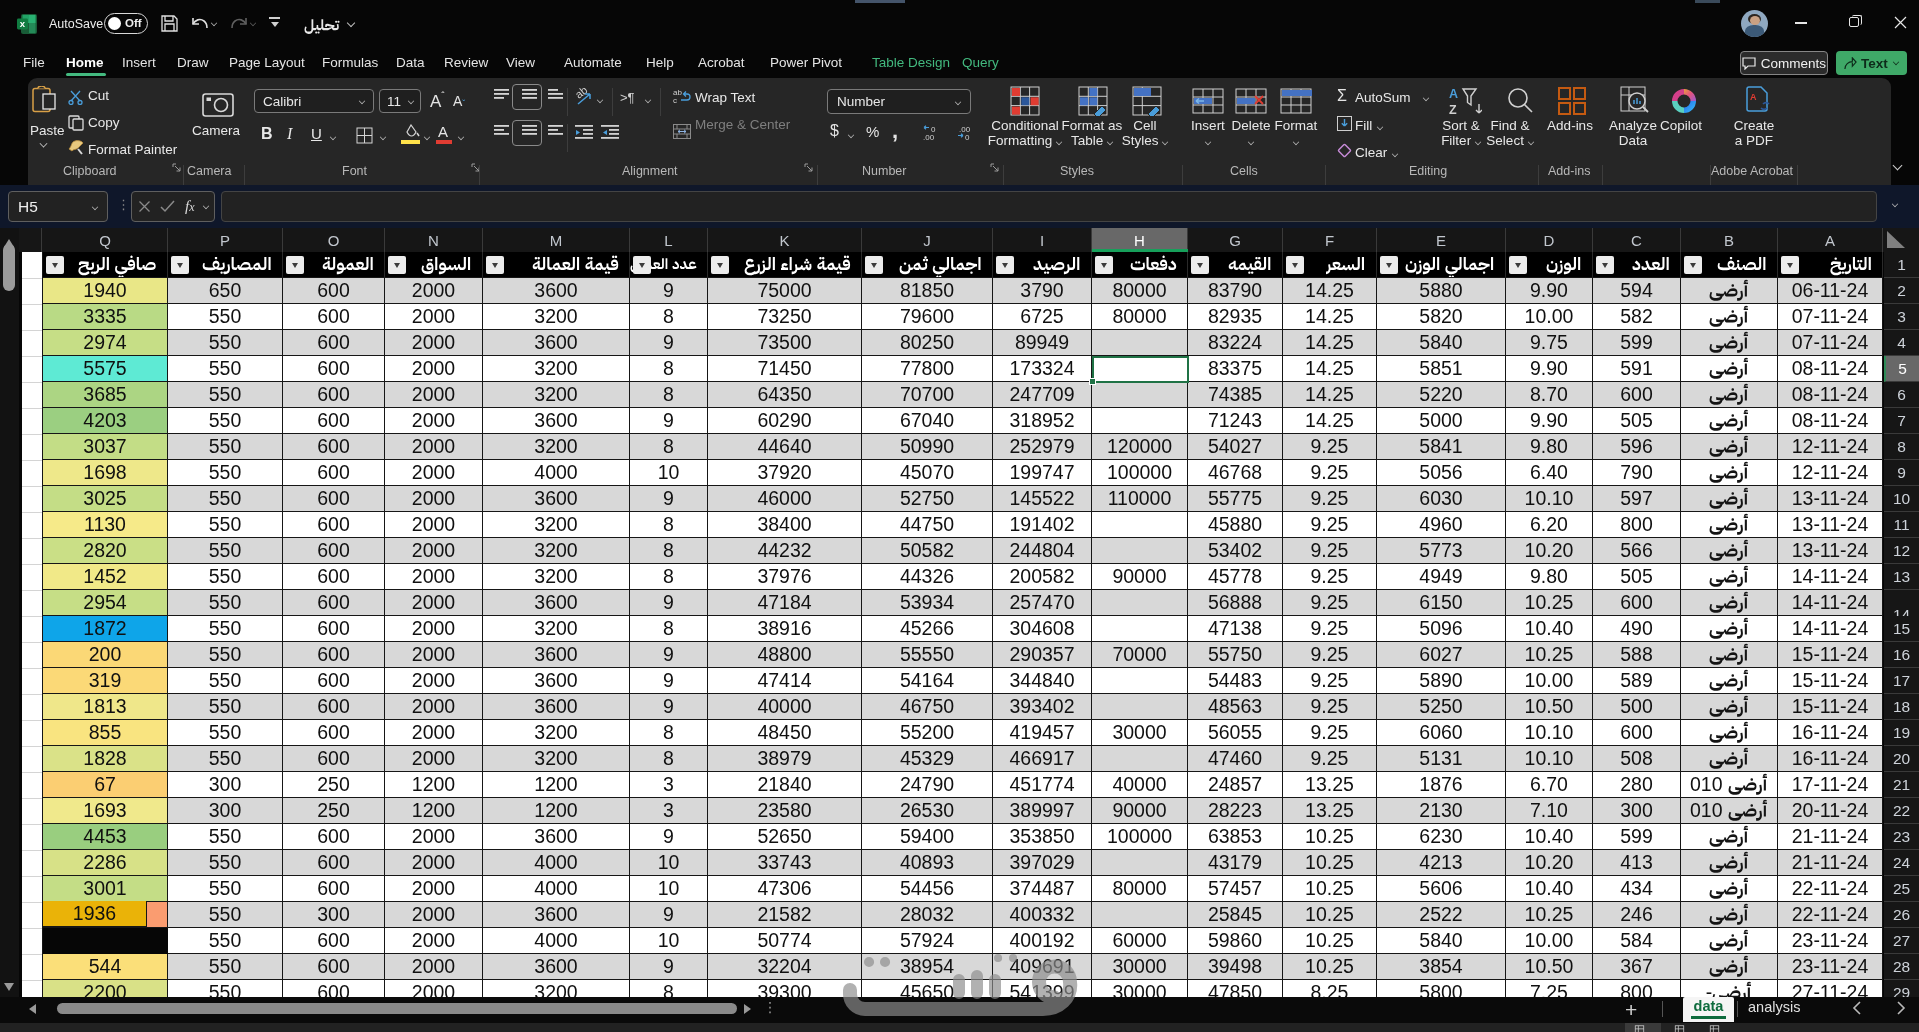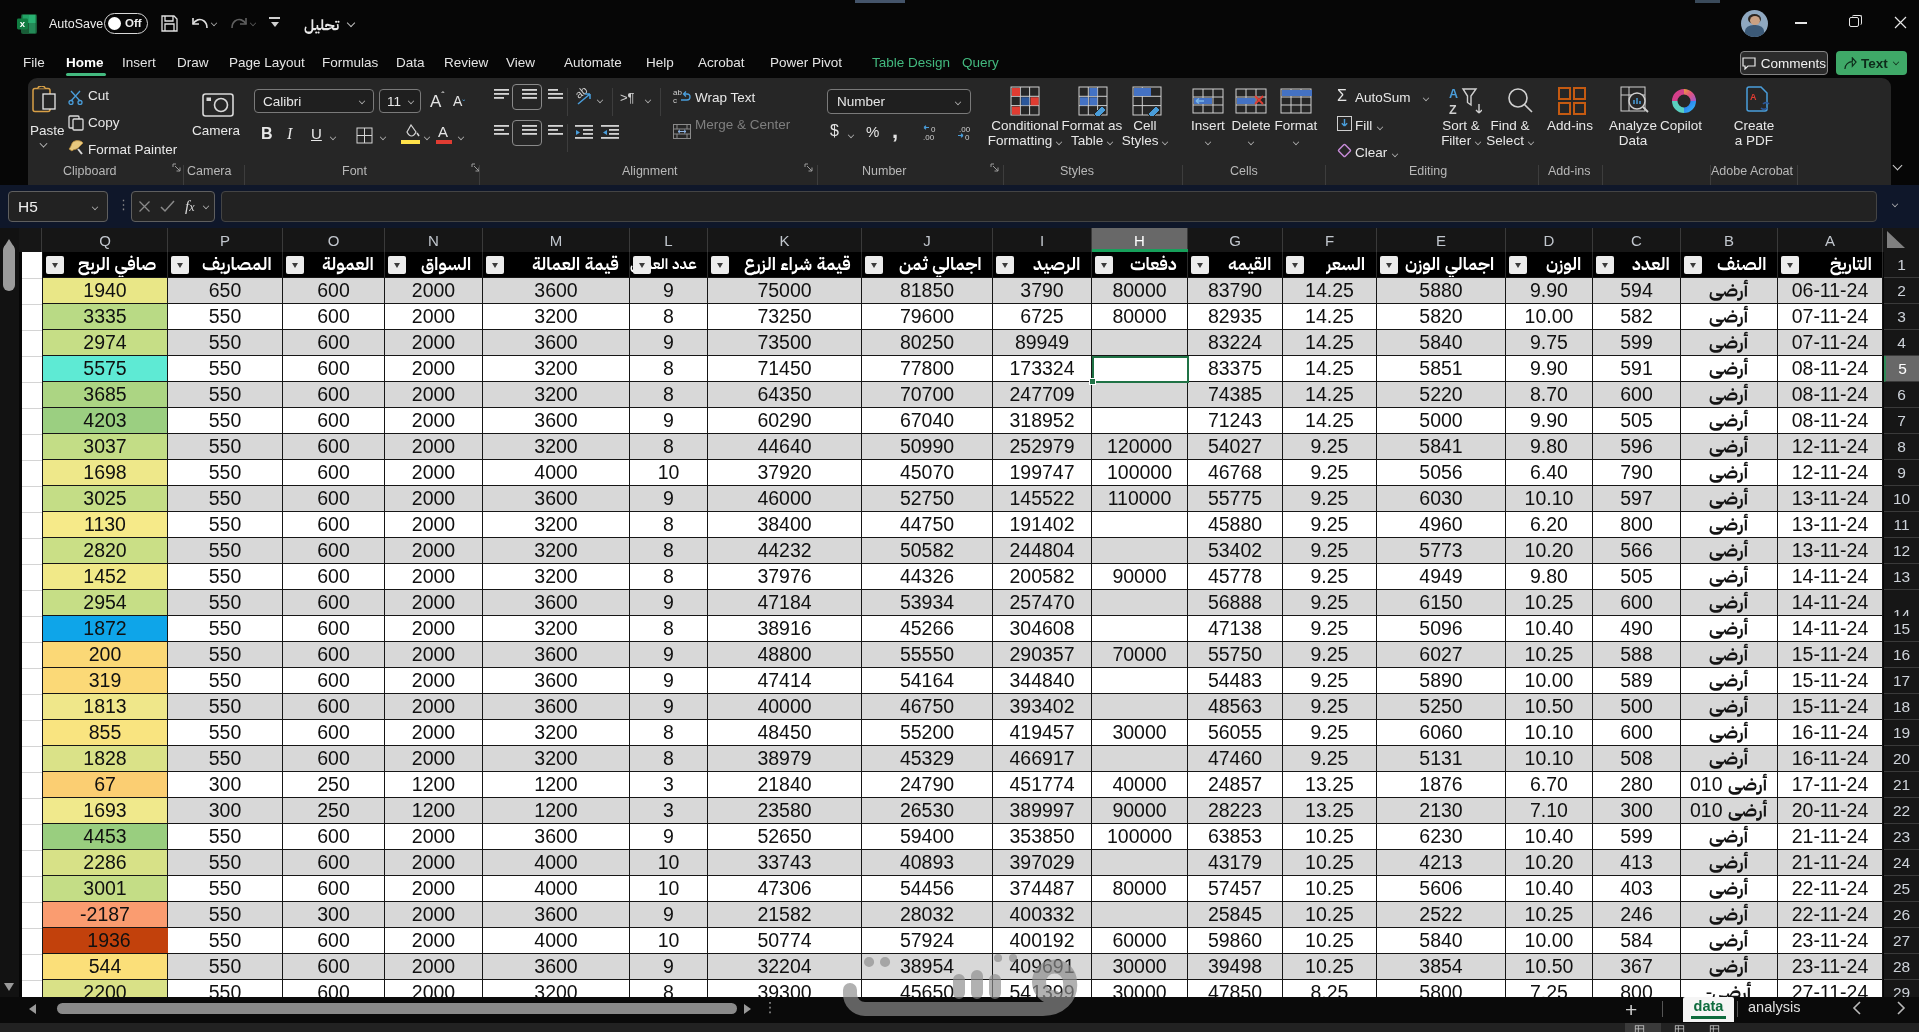--- a/index.html
+++ b/index.html
@@ -1207,21 +1207,21 @@
 <div class="c w" style="left:483px;top:876px;width:147px">4000</div>
 <div class="c w" style="left:630px;top:876px;width:78px">10</div>
 <div class="c w" style="left:708px;top:876px;width:154px">47306</div>
 <div class="c w" style="left:862px;top:876px;width:131px">54456</div>
 <div class="c w" style="left:993px;top:876px;width:99px">374487</div>
 <div class="c w" style="left:1092px;top:876px;width:96px">80000</div>
 <div class="c w" style="left:1188px;top:876px;width:95px">57457</div>
 <div class="c w" style="left:1283px;top:876px;width:94px">10.25</div>
 <div class="c w" style="left:1377px;top:876px;width:129px">5606</div>
 <div class="c w" style="left:1506px;top:876px;width:87px">10.40</div>
-<div class="c w" style="left:1593px;top:876px;width:88px">403</div>
+<div class="c w" style="left:1593px;top:876px;width:88px">434</div>
 <div class="c w" style="left:1681px;top:876px;width:97px">
     <svg width="40" height="27" viewBox="0 0 40 27">
       <g transform="translate(0,19.5)">
         <path fill="#151515" d="M6.8 4.3Q5.3 4.3 4.2 4Q3 3.7 2.2 3Q1.5 2.4 1 1.5Q0.6 0.6 0.6 -0.6Q0.6 -1.4 0.9 -2.4Q1.1 -3.5 1.5 -4.4L3.2 -3.9Q2.8 -3.1 2.6 -2.3Q2.4 -1.5 2.4 -1Q2.4 0.2 3.4 0.8Q4.3 1.4 6 1.4H7.5Q9 1.4 10.1 1Q11.1 0.6 11.5 -0L7.2 -0.7V-3.4L9.4 -3.1Q10 -3 10.6 -2.9Q11.1 -2.8 11.6 -2.8Q12 -2.7 12.4 -2.7Q12.8 -2.7 13.2 -2.7V-1.5L13.5 -1.1Q13.5 0.2 13 1.2Q12.6 2.2 11.7 2.9Q10.8 3.6 9.6 4Q8.4 4.3 6.8 4.3Z M17.1 -4Q17.1 -3.2 17.6 -2.9L18.4 -4.3Q19 -5.4 19.6 -6.1Q20.3 -6.9 21 -7.4Q21.7 -7.9 22.5 -8.1Q23.3 -8.3 24.3 -8.3Q26.4 -8.3 27.4 -7.2Q28.5 -6 28.5 -3.9Q28.5 -1.9 27.4 -1Q26.2 0 23.7 0H18.6Q17.1 0 16.4 -0.6Q15.6 -1.2 15.4 -2.4H15.3Q15 -1.2 14.4 -0.6Q13.8 0 12.6 0V-2.2L13.2 -2.7H13.7Q15.2 -2.7 15.2 -4V-5.1H17.1ZM23.7 -2.7Q24.6 -2.7 25.2 -2.8Q25.7 -2.8 26.1 -3Q26.4 -3.1 26.6 -3.4Q26.7 -3.7 26.7 -4.1Q26.7 -4.9 26.2 -5.3Q25.7 -5.6 24.5 -5.6H24Q23.2 -5.6 22.6 -5.6Q22 -5.5 21.5 -5.3Q21 -5.1 20.6 -4.8Q20.3 -4.5 19.9 -4L19.2 -2.8L19.2 -2.7ZM23.5 -9.8Q23.1 -9.8 22.8 -10.1Q22.5 -10.3 22.5 -11Q22.5 -11.6 22.8 -11.9Q23.1 -12.2 23.5 -12.2H23.9Q24.4 -12.2 24.7 -11.9Q25 -11.6 25 -11Q25 -10.3 24.7 -10.1Q24.4 -9.8 23.9 -9.8Z M28.1 1.6H28.8Q30.4 1.6 31.2 1Q31.9 0.3 31.9 -1.3Q31.9 -1.7 31.9 -2.1Q31.8 -2.6 31.7 -3.1L31.4 -5.5L33.3 -5.8L33.6 -4.1Q33.7 -3.3 33.8 -2.5Q33.9 -1.8 33.9 -1.3Q33.9 -0.1 33.6 1Q33.2 2 32.6 2.8Q31.9 3.5 31 3.9Q30 4.3 28.8 4.3H28.1Z M35.8 -11.1H37.9V0H35.8ZM34.7 -14H35.5L35.5 -14.1Q35.1 -14.5 35.1 -15.1Q35.1 -15.8 35.7 -16.3Q36.2 -16.8 37.1 -16.8Q37.6 -16.8 38.1 -16.6Q38.6 -16.4 39 -16L38.1 -14.8Q37.7 -15.2 37.1 -15.2Q36.8 -15.2 36.6 -15.1Q36.4 -14.9 36.4 -14.7Q36.4 -14.1 37.7 -14.1H39V-12.6H34.7Z"></path>
       </g>
     </svg>
   </div>
 <div class="c w" style="left:1778px;top:876px;width:105px">22-11-24</div>
 <div class="c g" style="left:43px;top:902px;width:125px;background:#FA9C70">-2187</div>
 <div class="c g" style="left:168px;top:902px;width:115px">550</div>
@@ -1239,21 +1239,21 @@
 <div class="c g" style="left:1506px;top:902px;width:87px">10.25</div>
 <div class="c g" style="left:1593px;top:902px;width:88px">246</div>
 <div class="c g" style="left:1681px;top:902px;width:97px">
     <svg width="40" height="27" viewBox="0 0 40 27">
       <g transform="translate(0,19.5)">
         <path fill="#151515" d="M6.8 4.3Q5.3 4.3 4.2 4Q3 3.7 2.2 3Q1.5 2.4 1 1.5Q0.6 0.6 0.6 -0.6Q0.6 -1.4 0.9 -2.4Q1.1 -3.5 1.5 -4.4L3.2 -3.9Q2.8 -3.1 2.6 -2.3Q2.4 -1.5 2.4 -1Q2.4 0.2 3.4 0.8Q4.3 1.4 6 1.4H7.5Q9 1.4 10.1 1Q11.1 0.6 11.5 -0L7.2 -0.7V-3.4L9.4 -3.1Q10 -3 10.6 -2.9Q11.1 -2.8 11.6 -2.8Q12 -2.7 12.4 -2.7Q12.8 -2.7 13.2 -2.7V-1.5L13.5 -1.1Q13.5 0.2 13 1.2Q12.6 2.2 11.7 2.9Q10.8 3.6 9.6 4Q8.4 4.3 6.8 4.3Z M17.1 -4Q17.1 -3.2 17.6 -2.9L18.4 -4.3Q19 -5.4 19.6 -6.1Q20.3 -6.9 21 -7.4Q21.7 -7.9 22.5 -8.1Q23.3 -8.3 24.3 -8.3Q26.4 -8.3 27.4 -7.2Q28.5 -6 28.5 -3.9Q28.5 -1.9 27.4 -1Q26.2 0 23.7 0H18.6Q17.1 0 16.4 -0.6Q15.6 -1.2 15.4 -2.4H15.3Q15 -1.2 14.4 -0.6Q13.8 0 12.6 0V-2.2L13.2 -2.7H13.7Q15.2 -2.7 15.2 -4V-5.1H17.1ZM23.7 -2.7Q24.6 -2.7 25.2 -2.8Q25.7 -2.8 26.1 -3Q26.4 -3.1 26.6 -3.4Q26.7 -3.7 26.7 -4.1Q26.7 -4.9 26.2 -5.3Q25.7 -5.6 24.5 -5.6H24Q23.2 -5.6 22.6 -5.6Q22 -5.5 21.5 -5.3Q21 -5.1 20.6 -4.8Q20.3 -4.5 19.9 -4L19.2 -2.8L19.2 -2.7ZM23.5 -9.8Q23.1 -9.8 22.8 -10.1Q22.5 -10.3 22.5 -11Q22.5 -11.6 22.8 -11.9Q23.1 -12.2 23.5 -12.2H23.9Q24.4 -12.2 24.7 -11.9Q25 -11.6 25 -11Q25 -10.3 24.7 -10.1Q24.4 -9.8 23.9 -9.8Z M28.1 1.6H28.8Q30.4 1.6 31.2 1Q31.9 0.3 31.9 -1.3Q31.9 -1.7 31.9 -2.1Q31.8 -2.6 31.7 -3.1L31.4 -5.5L33.3 -5.8L33.6 -4.1Q33.7 -3.3 33.8 -2.5Q33.9 -1.8 33.9 -1.3Q33.9 -0.1 33.6 1Q33.2 2 32.6 2.8Q31.9 3.5 31 3.9Q30 4.3 28.8 4.3H28.1Z M35.8 -11.1H37.9V0H35.8ZM34.7 -14H35.5L35.5 -14.1Q35.1 -14.5 35.1 -15.1Q35.1 -15.8 35.7 -16.3Q36.2 -16.8 37.1 -16.8Q37.6 -16.8 38.1 -16.6Q38.6 -16.4 39 -16L38.1 -14.8Q37.7 -15.2 37.1 -15.2Q36.8 -15.2 36.6 -15.1Q36.4 -14.9 36.4 -14.7Q36.4 -14.1 37.7 -14.1H39V-12.6H34.7Z"></path>
       </g>
     </svg>
   </div>
 <div class="c g" style="left:1778px;top:902px;width:105px">22-11-24</div>
-<div class="c w" style="left:43px;top:928px;width:133px;background:#c2410c">1936</div>
+<div class="c w" style="left:43px;top:901px;width:104px;background:#eab308">1936</div>
 <div class="c w" style="left:168px;top:928px;width:115px">550</div>
 <div class="c w" style="left:283px;top:928px;width:102px">600</div>
 <div class="c w" style="left:385px;top:928px;width:98px">2000</div>
 <div class="c w" style="left:483px;top:928px;width:147px">4000</div>
 <div class="c w" style="left:630px;top:928px;width:78px">10</div>
 <div class="c w" style="left:708px;top:928px;width:154px">50774</div>
 <div class="c w" style="left:862px;top:928px;width:131px">57924</div>
 <div class="c w" style="left:993px;top:928px;width:99px">400192</div>
 <div class="c w" style="left:1092px;top:928px;width:96px">60000</div>
 <div class="c w" style="left:1188px;top:928px;width:95px">59860</div>

